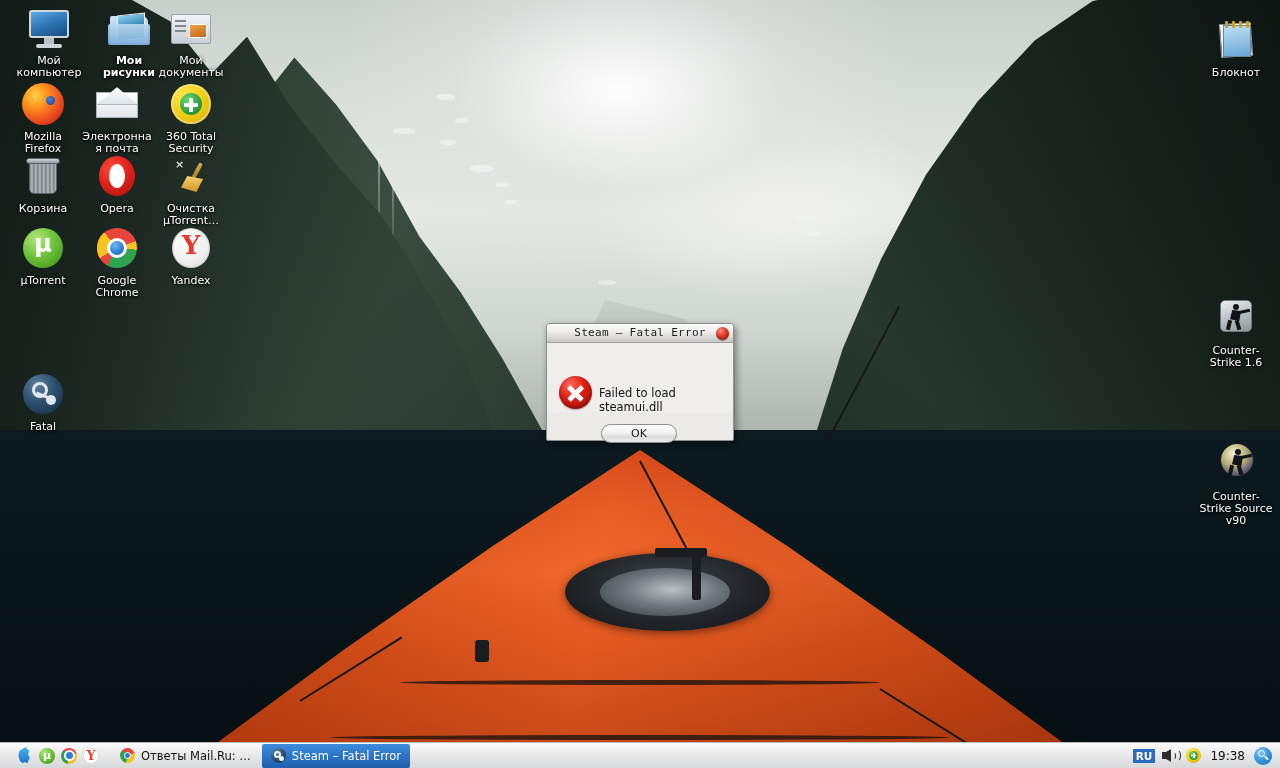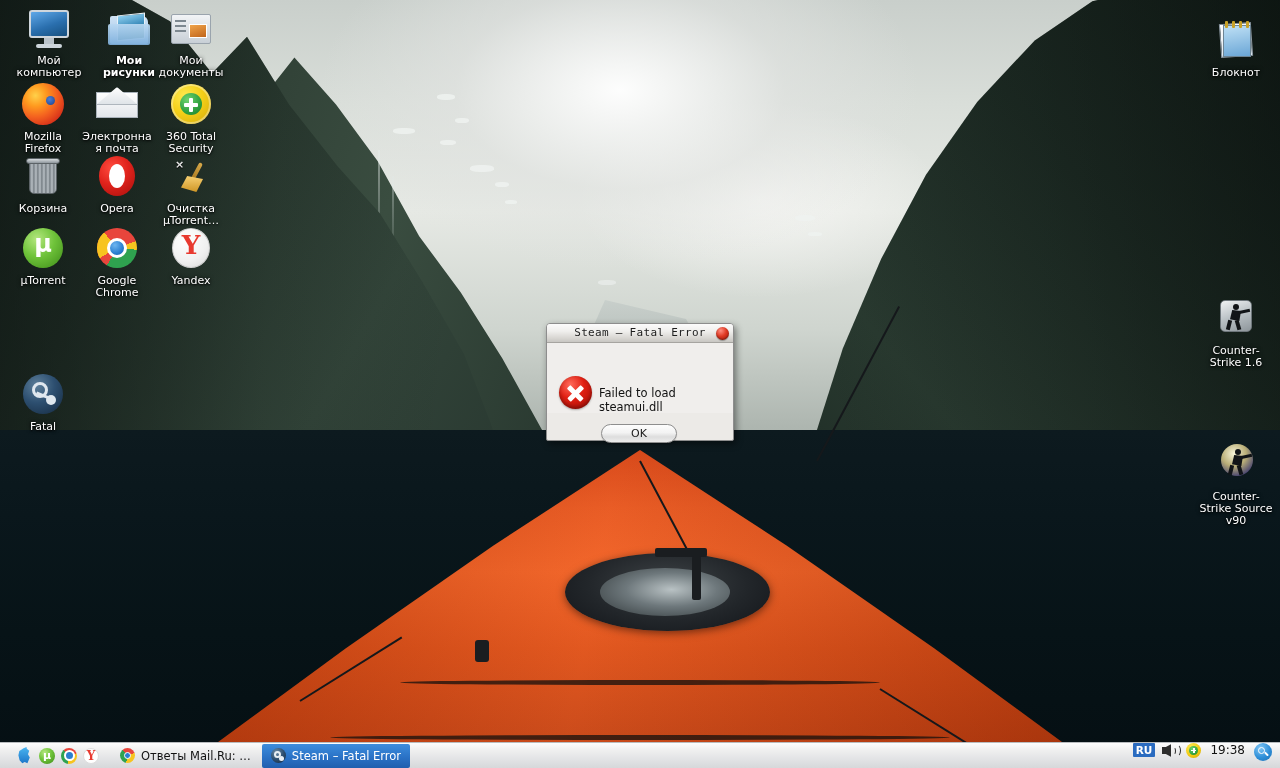--- a/index.html
+++ b/index.html
@@ -549,21 +549,21 @@
     content: ""; position: absolute; left: 3px; top: 3px;
     width: 7px; height: 7px; border-radius: 50%;
     border: 2px solid #e7eef4; box-sizing: border-box;
   }
   .task-ic-steam::before {
     content: ""; position: absolute; right: 2px; bottom: 2px;
     width: 5px; height: 5px; border-radius: 50%;
     background: #e7eef4;
   }
   #systray {
-    display: flex; align-items: flex-start; gap: 7px;
+    display: flex; align-items: center; gap: 7px;
     padding-right: 8px; height: 100%;
   }
   .tray-lang {
     background: #2a6bc0; color: #fff;
     font-size: 10.5px; font-weight: bold;
     padding: 1px 3px; border-radius: 1px;
     font-family: "DejaVu Sans", "Liberation Sans", sans-serif;
     cursor: pointer;
   }
   .tray-speaker { width: 17px; height: 15px; position: relative; cursor: pointer; }

